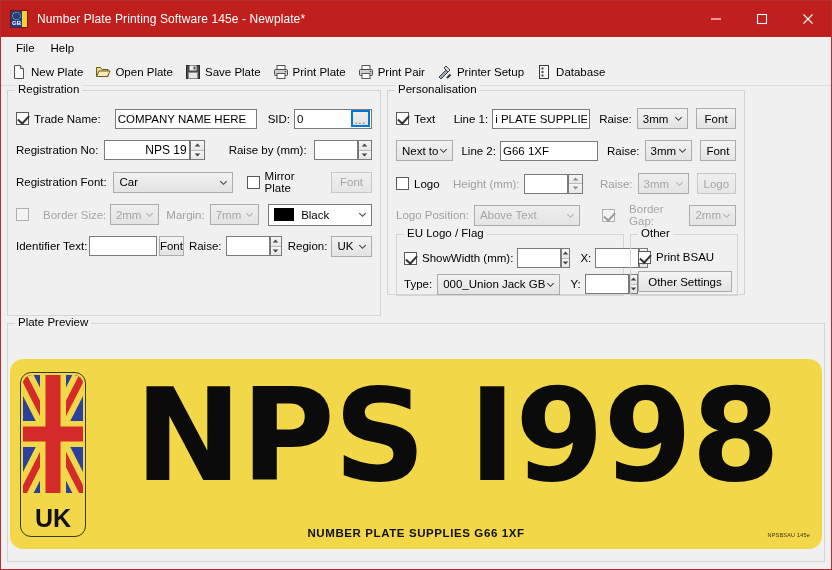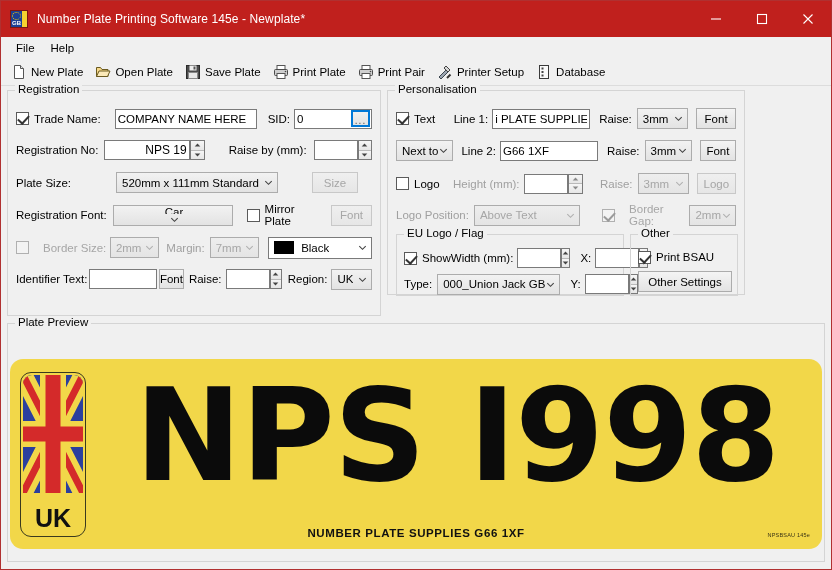--- a/index.html
+++ b/index.html
@@ -340,34 +340,24 @@
               </svg>
             </div>
           <div class="half">
               <svg width="7" height="4" viewBox="0 0 7 4">
                 <path d="M3.5 3.4L0.7 0.6h5.6z" fill="#444"></path>
               </svg>
             </div>
         </div>
       </div>
 
-      <div class="row" style="height:33px;">
-        <span class="lbl" style="width:100px;">Plate Size:</span>
-        <div class="combo" style="width:162px;">
-          <span class="cv">520mm x 111mm Standard</span>
-          <svg class="chev" viewBox="0 0 12 12">
-              <path d="M2.5 4.5L6 8l3.5-3.5" stroke="#444" stroke-width="1.2" fill="none"></path>
-            </svg>
-        </div>
-        <div class="btn dis" style="width:46px;margin-left:34px;">Size</div>
-      </div>
 
       <div class="row" style="height:32px;">
         <span class="lbl" style="width:100px;">Registration Font:</span>
-        <div class="combo" style="width:122px;flex-direction:column;">
+        <div class="combo" style="width:122px;">
           <span class="cv">Car</span>
           <svg class="chev" viewBox="0 0 12 12">
               <path d="M2.5 4.5L6 8l3.5-3.5" stroke="#444" stroke-width="1.2" fill="none"></path>
             </svg>
         </div>
         <div class="chk" style="margin-left:14px;">
           <span class="box"></span>
           <span>Mirror Plate</span>
         </div>
         <div class="btn dis" style="width:42px;margin-left:9px;">Font</div>

